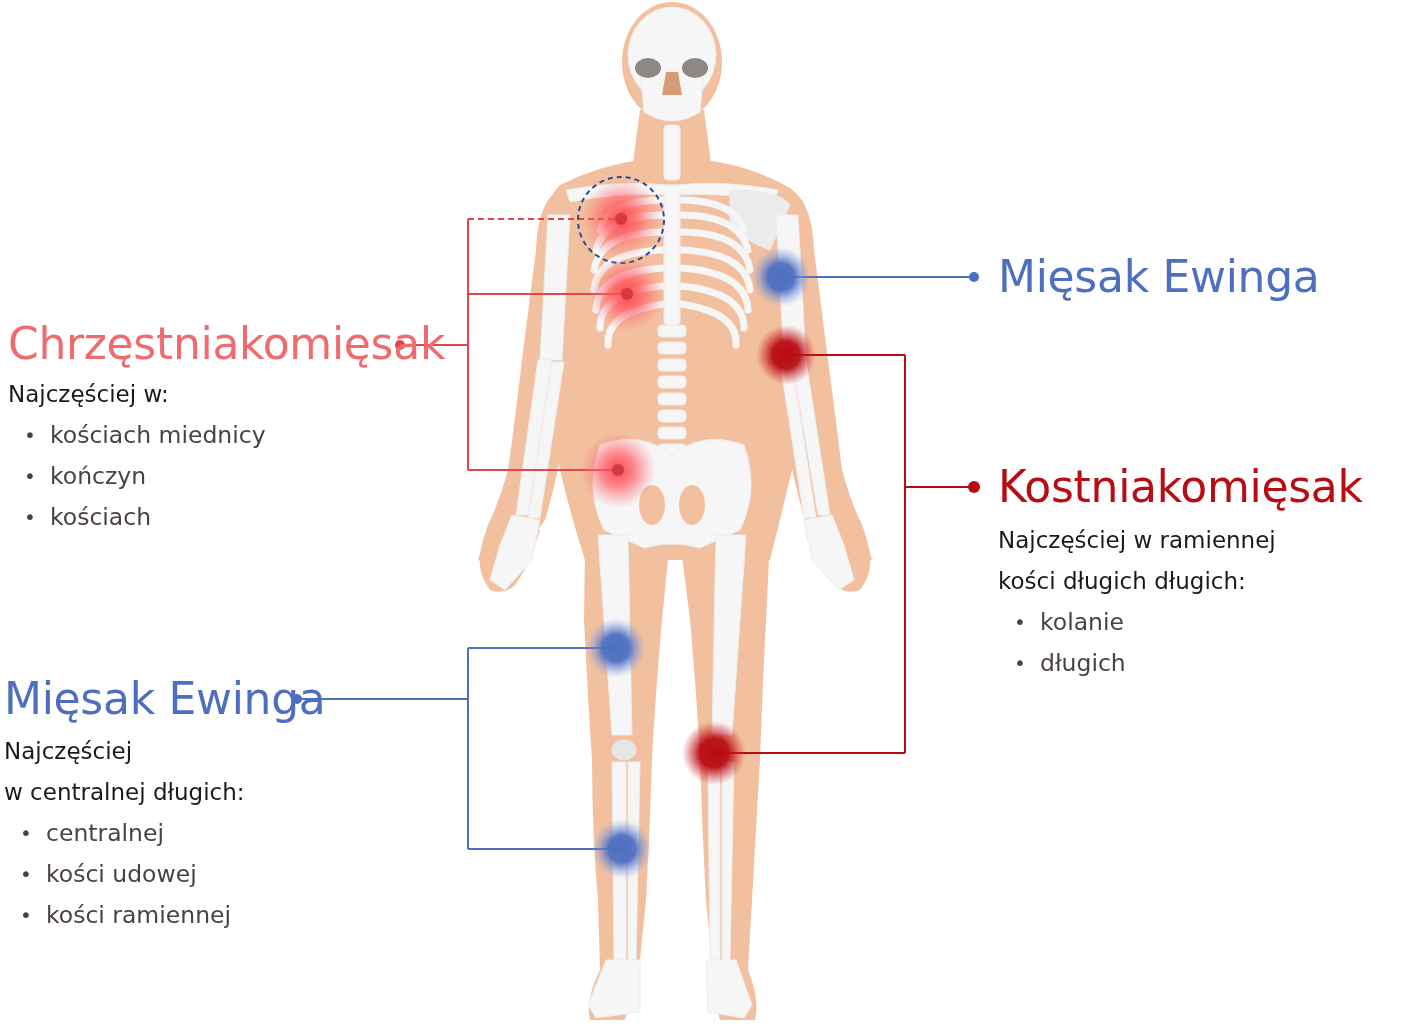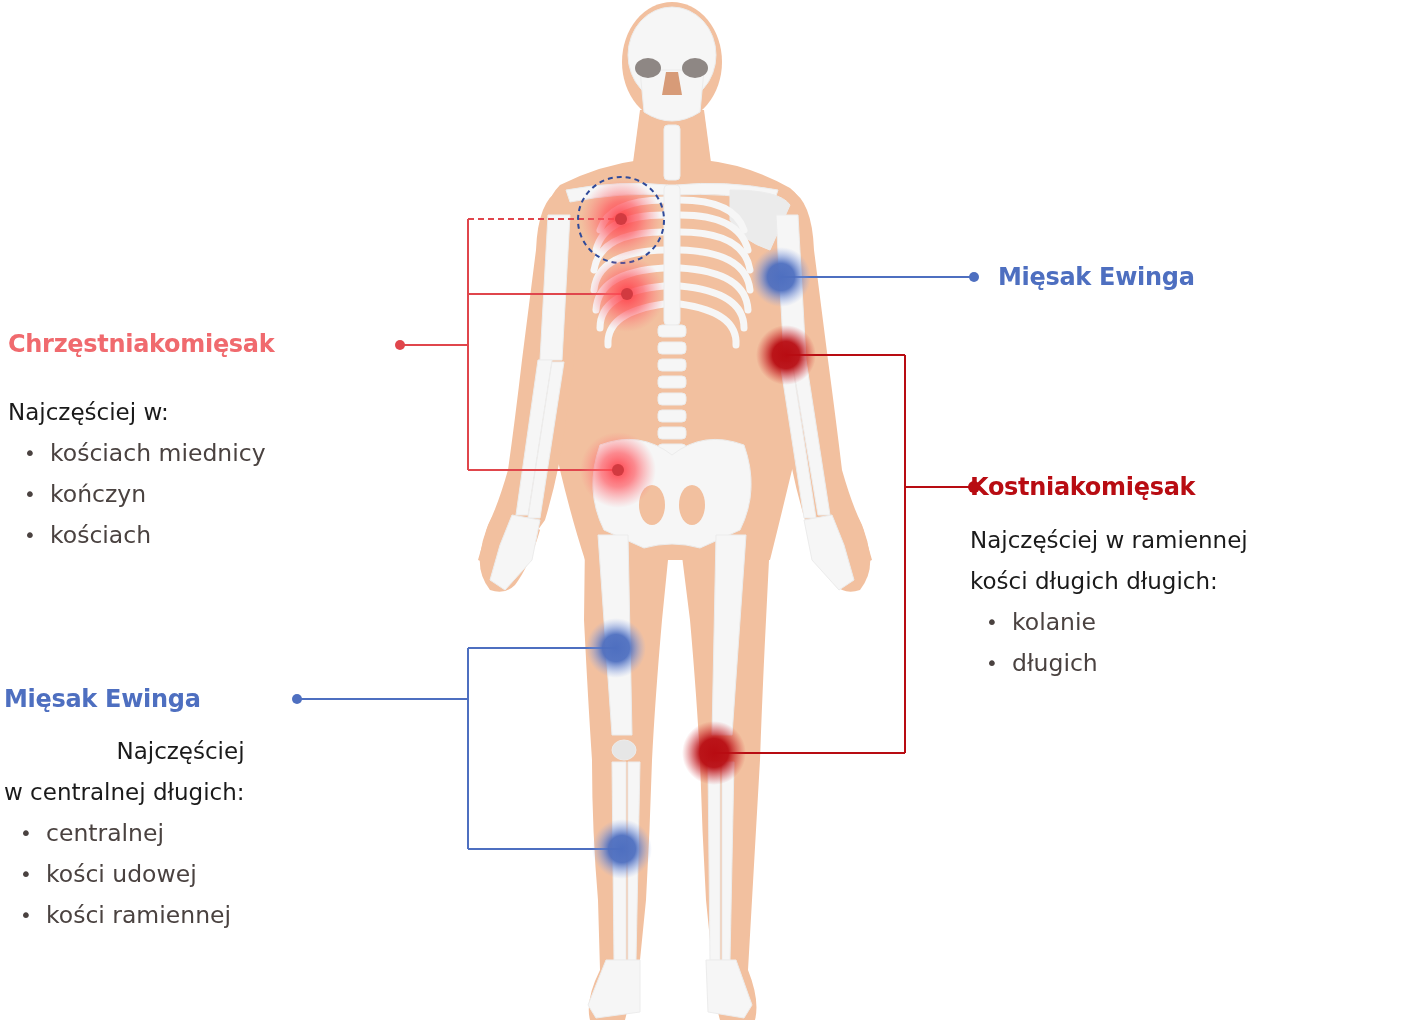--- a/index.html
+++ b/index.html
@@ -1,21 +1,21 @@
 <!DOCTYPE html>
 <html><head>
   <meta charset="utf-8">
   <style>
     html, body { margin: 0; padding: 0; background: #ffffff; }
     body { width: 1413px; height: 1029px; position: relative; overflow: hidden;
            font-family: "DejaVu Sans", sans-serif; }
     #stage { position: absolute; left: 0; top: 0; width: 1413px; height: 1029px; }
     svg#figure { position: absolute; left: 0; top: 0; }
     .label-block { position: absolute; }
-    .title { font-weight: bold; font-size: 24px; letter-spacing: -0.3px; white-space: nowrap; line-height: 40px; }
+    .title { font-weight: normal; font-size: 44px; letter-spacing: -0.3px; white-space: nowrap; line-height: 40px; }
     .intro { font-size: 23px; color: #1a1a1a; line-height: 41px; white-space: nowrap; }
     .list { list-style: none; margin: 0; padding: 0; }
     .list li { font-size: 23.5px; color: #4a4240; line-height: 41px; white-space: nowrap; position: relative; padding-left: 42px; }
     .list li .bullet { position: absolute; left: 16px; top: 0; color: #4a4240; font-size: 20px; }
   </style>
 </head>
 <body>
 
 <div id="stage">
 
@@ -188,45 +188,45 @@
       <circle cx="616" cy="648" r="30" fill="url(#gBlue)"></circle>
       <circle cx="622" cy="849" r="30" fill="url(#gBlue)"></circle>
 
       <circle cx="786" cy="355" r="30" fill="url(#gDarkRed)"></circle>
       <circle cx="714" cy="753" r="32" fill="url(#gDarkRed)"></circle>
     </g>
   </svg>
 
   <div class="label-block" style="left:8px; top:324px;">
     <div class="title" style="color:#f06a6e;">Chrzęstniakomięsak</div>
-    <div class="intro" style="margin-top:28px;">Najczęściej w:</div>
+    <div class="intro" style="margin-top:10px;">Najczęściej w:</div>
     <ul class="list">
       <li><span class="bullet">•</span><span>kościach miednicy</span></li>
       <li><span class="bullet">•</span><span>kończyn</span></li>
       <li><span class="bullet">•</span><span>kościach</span></li>
     </ul>
   </div>
 
   <div class="label-block" style="left:998px; top:257px;">
     <div class="title" style="color:#4e6fc0;">Mięsak Ewinga</div>
   </div>
 
-  <div class="label-block" style="left:970px; top:467px;">
+  <div class="label-block" style="left:998px; top:467px;">
     <div class="title" style="color:#b80c12;">Kostniakomięsak</div>
     <div class="intro" style="margin-top:13px;">Najczęściej w ramiennej</div>
     <div class="intro">kości długich długich:</div>
     <ul class="list">
       <li><span class="bullet">•</span><span>kolanie</span></li>
       <li><span class="bullet">•</span><span>długich</span></li>
     </ul>
   </div>
 
   <div class="label-block" style="left:4px; top:679px;">
     <div class="title" style="color:#4e6fc0;">Mięsak Ewinga</div>
-    <div class="intro" style="margin-top:12px;text-align:right;">Najczęściej</div>
+    <div class="intro" style="margin-top:12px;">Najczęściej</div>
     <div class="intro">w centralnej długich:</div>
     <ul class="list">
       <li><span class="bullet">•</span><span>centralnej</span></li>
       <li><span class="bullet">•</span><span>kości udowej</span></li>
       <li><span class="bullet">•</span><span>kości ramiennej</span></li>
     </ul>
   </div>
 
 </div>
 

